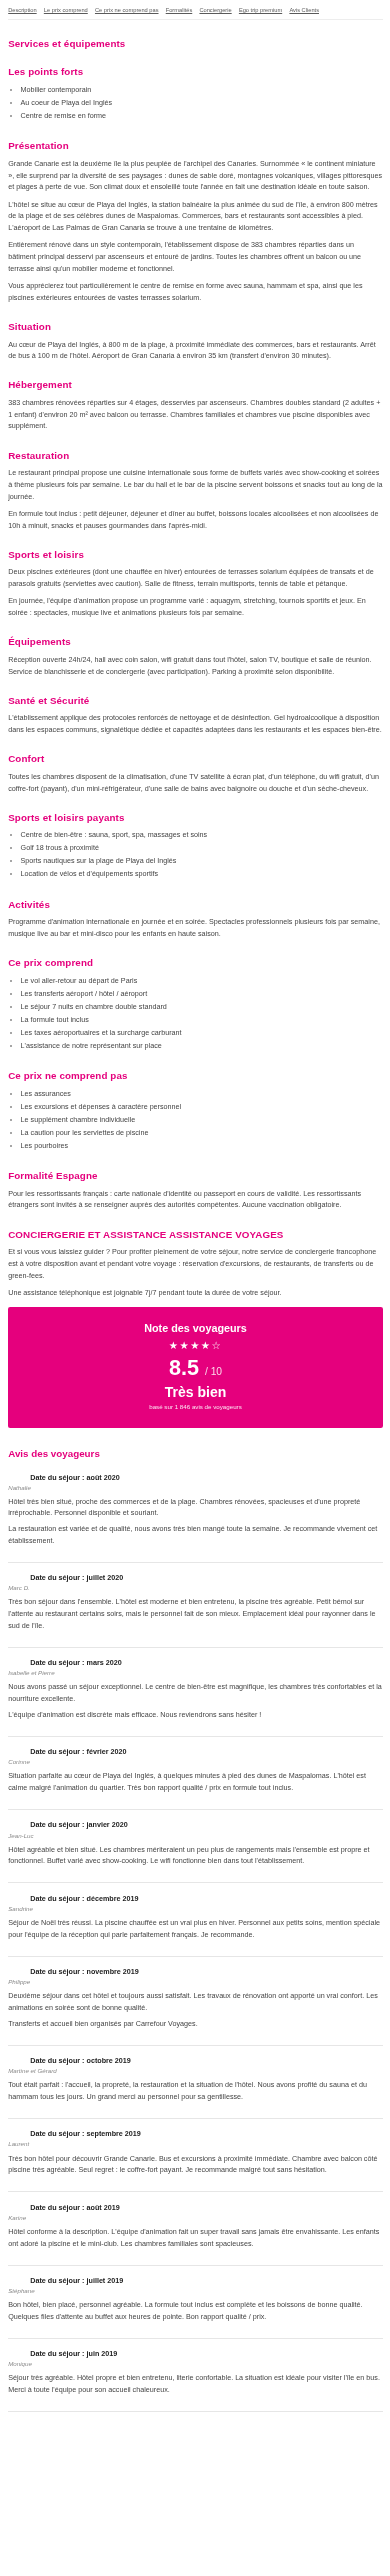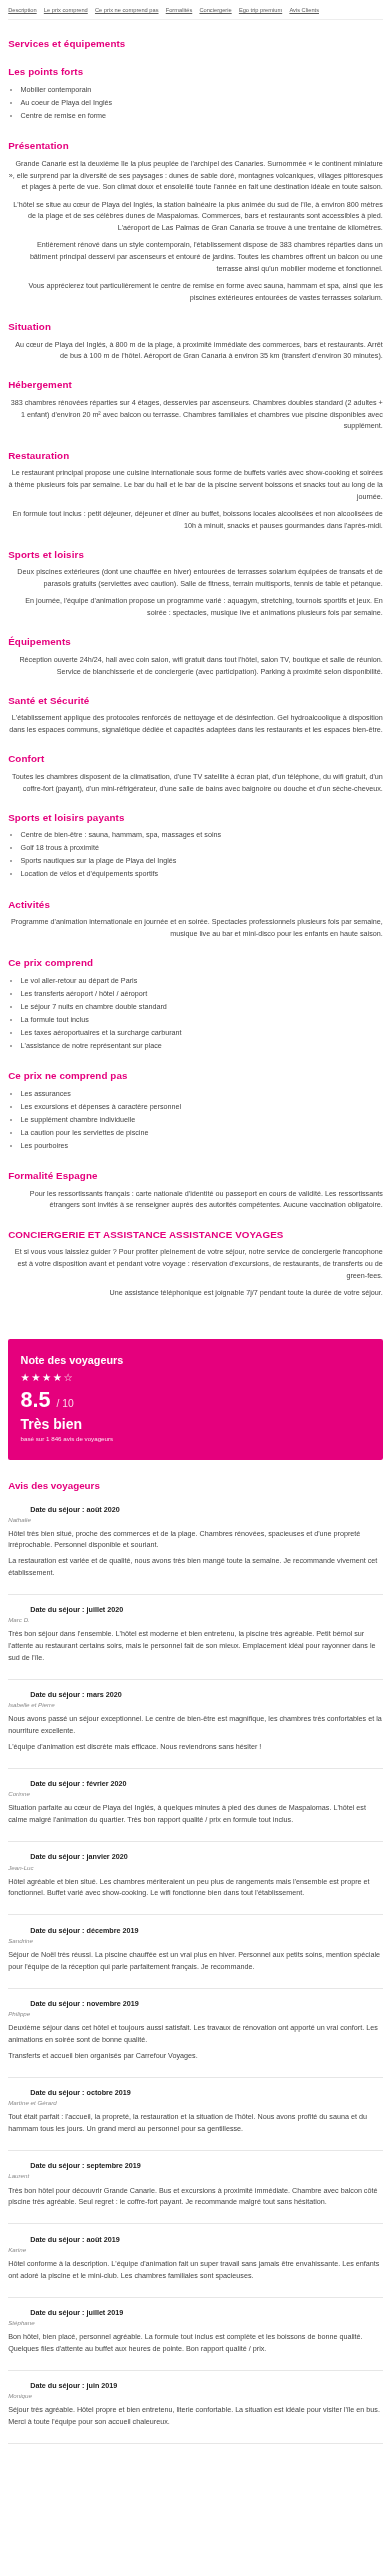--- a/index.html
+++ b/index.html
@@ -19,29 +19,29 @@
   }
   .nav-link { color:#5a5a5a; text-decoration:underline; cursor:pointer; white-space:nowrap; }
 
   
   .section { margin-top:17.5px; }
   .section-title {
     color:#e5007d; font-size:9.8px; font-weight:bold;
     margin-bottom:6.7px; letter-spacing:0.1px;
   }
   .body {
-    font-size:7.2px; line-height:1.62; margin-bottom:5.7px; color:#444444;text-align:right;
+    font-size:7.2px; line-height:1.62; margin-bottom:5.7px; color:#444444;
   }
   .bullets { margin:1px 0 3.1px 12.4px; font-size:7.2px; line-height:1.8; color:#444444; }
   .bullet::marker { color:#888; }
 
   
   .rating-box {
-    margin-top:40px; background:#e5007d; color:#ffffff;
-    text-align:left; padding:15.5px 12.4px 17.5px; border-radius:2.1px;
+    margin-top:8px; background:#e5007d; color:#ffffff;
+    text-align:center; padding:15.5px 12.4px 17.5px; border-radius:2.1px;
   }
   .rating-title { font-size:10.8px; font-weight:bold; }
   .rating-stars { font-size:10.3px; margin-top:5.2px; letter-spacing:1.5px; color:#ffffff; }
   .rating-score { font-size:21.6px; font-weight:bold; margin-top:4.1px; }
   .rating-scale { font-size:10.3px; font-weight:normal; opacity:.85; }
   .rating-label { font-size:14px; font-weight:bold; margin-top:3.1px; }
   .rating-basis { font-size:6.2px; margin-top:2.6px; opacity:.9; }
 
   
   .reviews-title {
@@ -112,21 +112,21 @@
         <h2 class="section-title">Santé et Sécurité</h2>
         <p class="body">L'établissement applique des protocoles renforcés de nettoyage et de désinfection. Gel hydroalcoolique à disposition dans les espaces communs, signalétique dédiée et capacités adaptées dans les restaurants et les espaces bien-être.</p>
       </section>
       <section class="section">
         <h2 class="section-title">Confort</h2>
         <p class="body">Toutes les chambres disposent de la climatisation, d'une TV satellite à écran plat, d'un téléphone, du wifi gratuit, d'un coffre-fort (payant), d'un mini-réfrigérateur, d'une salle de bains avec baignoire ou douche et d'un sèche-cheveux.</p>
       </section>
       <section class="section">
         <h2 class="section-title">Sports et loisirs payants</h2>
         <ul class="bullets">
-          <li class="bullet">Centre de bien-être : sauna, hammam, spa, massages et soins</li>
+          <li class="bullet">Centre de bien-être : sauna, sport, spa, massages et soins</li>
           <li class="bullet">Golf 18 trous à proximité</li>
           <li class="bullet">Sports nautiques sur la plage de Playa del Inglés</li>
           <li class="bullet">Location de vélos et d'équipements sportifs</li>
         </ul>
       </section>
       <section class="section">
         <h2 class="section-title">Activités</h2>
         <p class="body">Programme d'animation internationale en journée et en soirée. Spectacles professionnels plusieurs fois par semaine, musique live au bar et mini-disco pour les enfants en haute saison.</p>
       </section>
       <section class="section">

